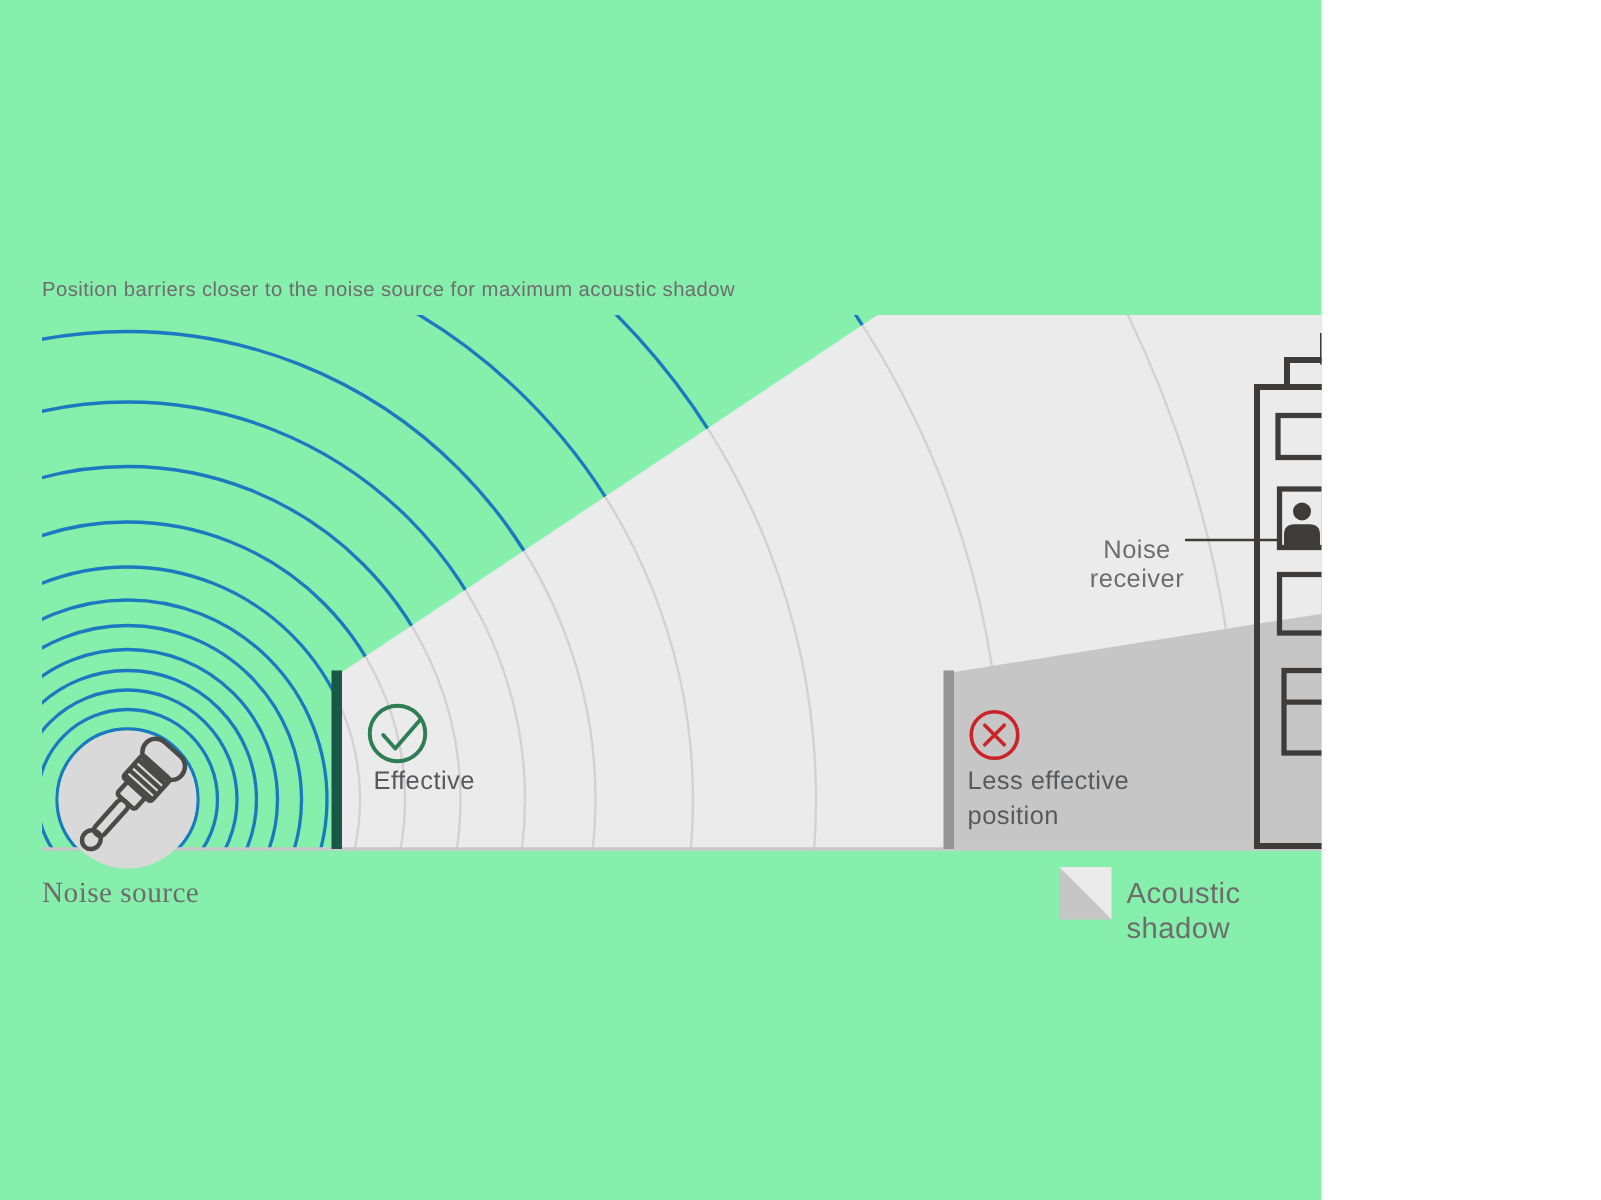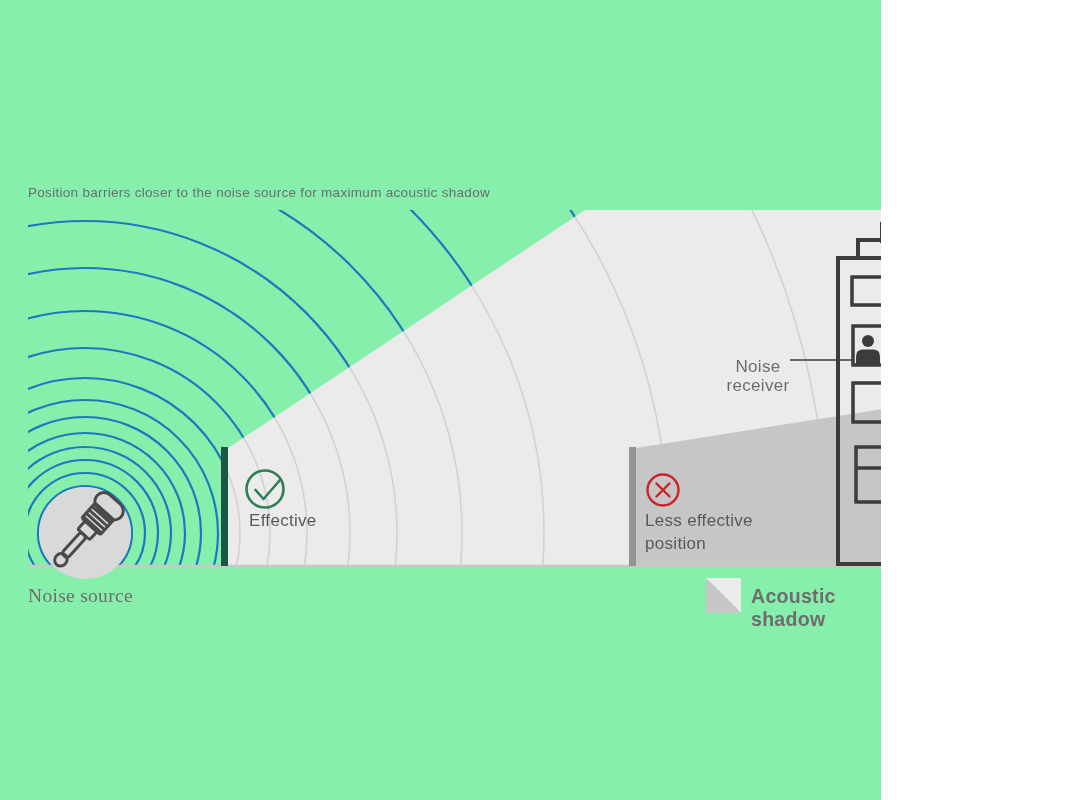--- a/index.html
+++ b/index.html
@@ -13,21 +13,21 @@
   html,body{margin:0;padding:0;background:#fff;}
   #stage{
     position:relative;width:846px;height:800px;background:#86efac;overflow:hidden;
     font-family:"Liberation Sans", sans-serif;
     padding-left:35px;
   }
   #diagram-svg{position:absolute;left:0;top:0;}
   .txt{position:absolute;color:var(--text-gray);letter-spacing:.3px;}
   #heading{left:28px;top:185px;font-size:13.5px;}
   #noise-source-label{left:28px;top:585px;font-size:19.5px;font-family:Liberation Serif, serif;}
-  #acoustic-shadow-label{left:751px;top:585px;font-size:19.5px;font-weight:bold;}
+  #acoustic-shadow-label{left:751px;top:585px;font-size:19.5px;}
   #receiver-label{left:714px;top:346px;width:88px;text-align:center;font-size:17px;line-height:18.5px;margin-top:12px;}
   .pos-label{font-size:17px;line-height:23px;color:var(--text-dark-gray);}
   #effective-label{left:249px;top:509px;}
   #less-effective-label{left:645px;top:509px;}
 
   .shadow-light{fill:var(--shadow-light);}
   .shadow-dark{fill:var(--shadow-dark);}
   #gray-arcs circle{fill:none;stroke:var(--wave-gray);stroke-width:1.6;}
   #blue-arcs circle{fill:none;stroke:var(--wave-blue);stroke-width:2.2;}
   .ground{stroke:var(--ground-line);stroke-width:2.4;}

